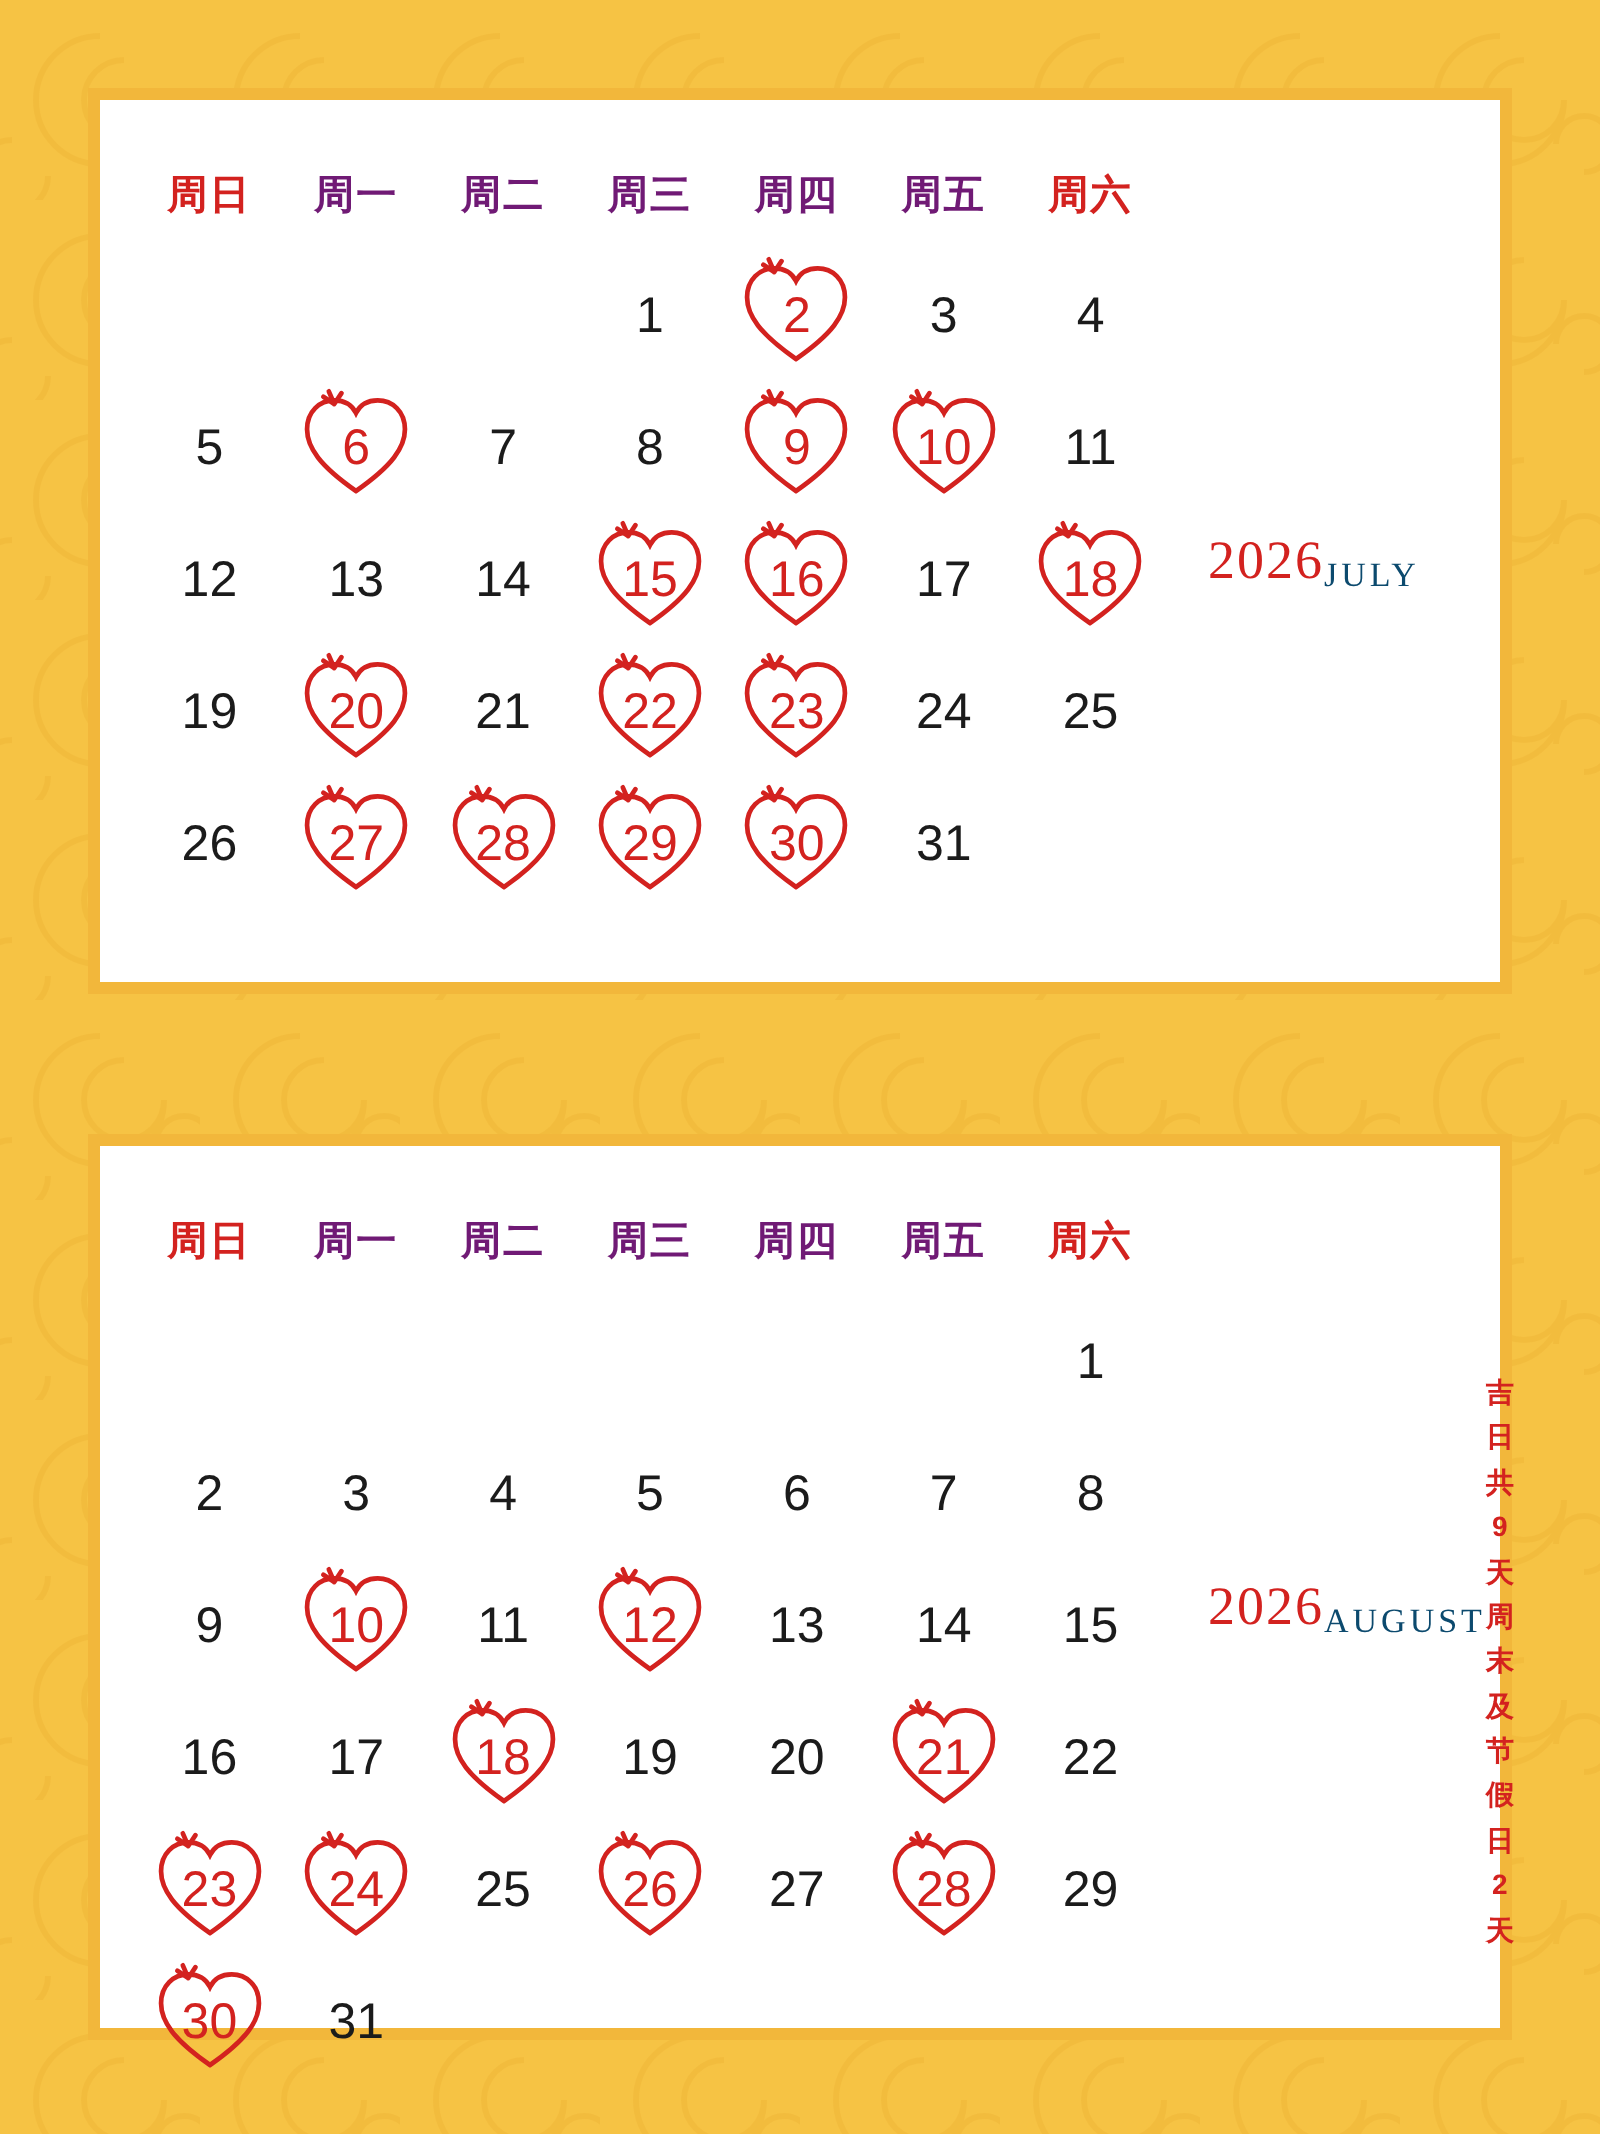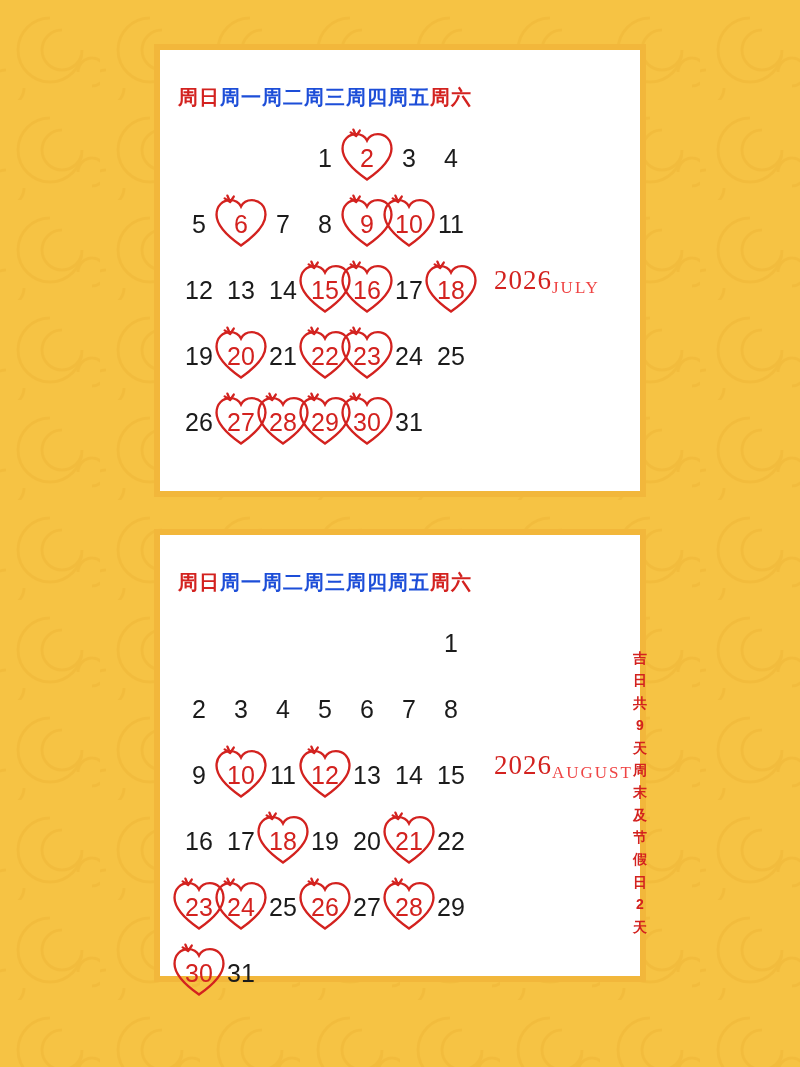--- a/index.html
+++ b/index.html
@@ -20,23 +20,22 @@
     opacity: 0.5;
     pointer-events: none;
   }
   .page {
     position: relative;
     width: 800px;
     height: 1067px;
     display: flex;
     flex-direction: column;
     justify-content: flex-start;
-    padding: 44px 32px;
-    gap: 32px;
-    align-items: center;
+    padding: 44px 44px;
+    gap: 70px;
   }
   .month-card {
     position: relative;
     background: #ffffff;
     border: 6px solid #f2b73b;
     box-shadow: 0 0 0 3px #ffffff inset;
     display: flex;
     flex-direction: row;
     height: 453px;
   }
@@ -54,21 +53,21 @@
   }
   .weekday-row, .week-row {
     display: grid;
     grid-template-columns: repeat(7, 1fr);
   }
   .weekday-row { margin-bottom: 14px; }
   .weekday {
     text-align: center;
     font-size: 20px;
     font-weight: bold;
-    color: #1d4ed8;
+    color: #701a75;
     letter-spacing: 1px;
   }
   .weekday.accent { color: #d3221f; }
   .week-row { height: 66px; }
   .day-cell {
     position: relative;
     display: flex;
     align-items: center;
     justify-content: center;
     font-size: 25px;
@@ -95,21 +94,21 @@
   }
   .month-num {
     font-size: 62px;
     line-height: 1.05;
     font-weight: bold;
     color: #d3221f;
     font-family: "Liberation Serif", serif;
   }
   .month-en {
     font-size: 17px;
-    color: #ef4444;
+    color: #0c4a6e;
     letter-spacing: 2px;
     margin-top: 14px;
     font-family: "Liberation Serif", serif;
   }
   .side-notes {
     margin-top: 54px;
     font-size: 14px;
     color: #d3221f;
     font-weight: bold;
     line-height: 1.6;

